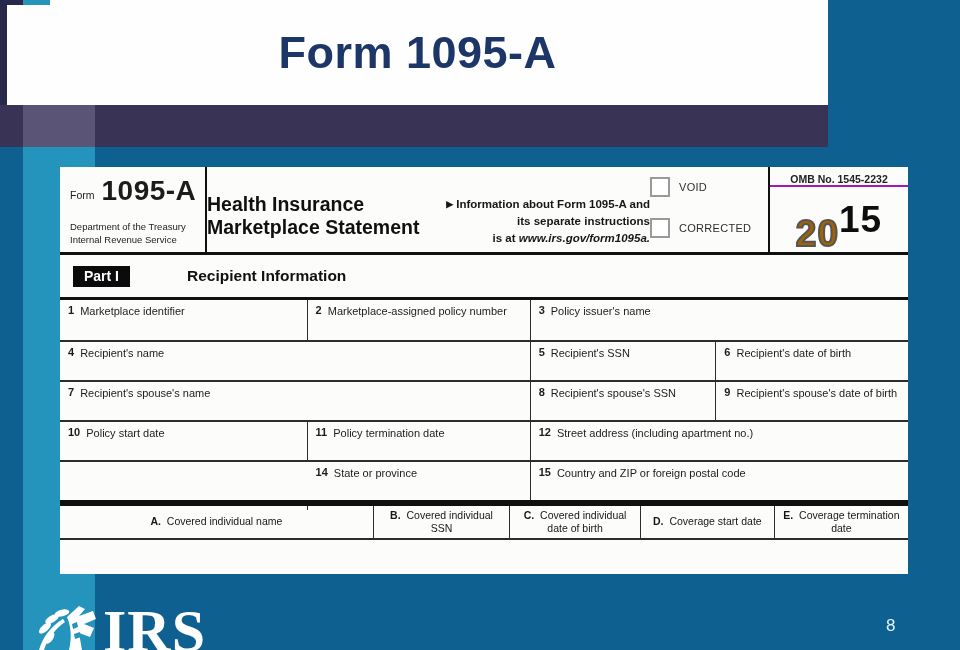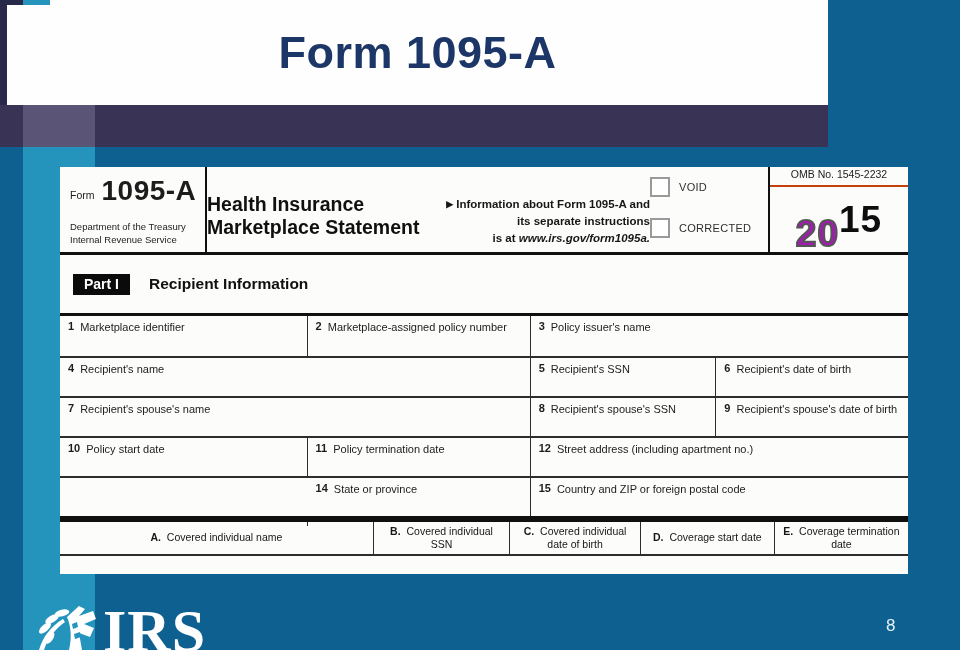--- a/index.html
+++ b/index.html
@@ -31,29 +31,29 @@
   .fh-titleblock { flex:1; display:flex; flex-direction:row; align-items:center; padding-top:13px; }
   .fh-title { font-size:19.5px; font-weight:bold; color:#101010; }
   .fh-sub { margin-top:11px; text-align:right; font-size:11.5px; font-weight:bold; line-height:1.45; color:#161616; }
   .fh-sub .arrow { font-size:9px; vertical-align:1px; margin-right:3px; }
   .fh-sub .url { font-style:italic; }
   .fh-checks { width:118px; display:flex; flex-direction:column; justify-content:space-between; padding:10px 0 14px 0; }
   .checkrow { display:flex; align-items:center; gap:9px; }
   .checkbox { width:20px; height:20px; background:#fff; border:2px solid #9a9a9a; flex:0 0 auto; }
   .checklabel { font-size:11px; color:#2e2e2e; letter-spacing:0.3px; }
   .fh-right { width:140px; border-left:2.5px solid #101010; display:flex; flex-direction:column; }
-  .omb { height:36px; display:flex; align-items:flex-end; justify-content:center; padding-bottom:5px;
-         border-bottom:2px solid #c2410c; font-size:10.5px; color:#222; }
+  .omb { height:36px; display:flex; align-items:flex-end; justify-content:center; 
+         border-bottom:2px solid #a21caf; font-size:10.5px; color:#222;font-weight:bold; }
   .yearbox { flex:1; display:flex; align-items:center; justify-content:center; font-size:37px; font-weight:bold; line-height:1; }
-  .year-outline { color:#a21caf; -webkit-text-stroke:2px #555; letter-spacing:1px;margin-top:28px; }
+  .year-outline { color:#a16207; -webkit-text-stroke:2px #555; letter-spacing:1px;margin-top:28px; }
   .year-solid { color:#0d0d0d; letter-spacing:1px; }
 
-  .part-bar { height:58px; display:flex; align-items:center; gap:19px; padding-left:13px; }
+  .part-bar { height:42px; display:flex; align-items:center; gap:19px; padding-left:13px; }
   .part-badge { background:#0b0b0b; color:#fff; font-weight:bold; font-size:14px; padding:2px 11px 3px 11px; }
-  .part-title { font-weight:bold; font-size:15.5px; color:#101010; }
+  .part-title { font-weight:bold; font-size:15.5px; color:#101010;margin-left:38px; }
 
   .p1-table { border-top:3px solid #101010; border-bottom:3px solid #101010; }
   .p1-row { display:flex; height:40px; border-top:2px solid #2d2d2d; }
   .p1-row:first-child { border-top:none; }
   .p1-cell { display:flex; gap:6px; align-items:flex-start; padding:4px 4px 0 8px;
              border-right:1.5px solid #2d2d2d; overflow:hidden; }
   .p1-cell:last-child { border-right:none; }
   .fnum { font-weight:bold; font-size:11px; }
   .flabel { font-size:11px; padding-top:0.5px; white-space:nowrap; }
 

